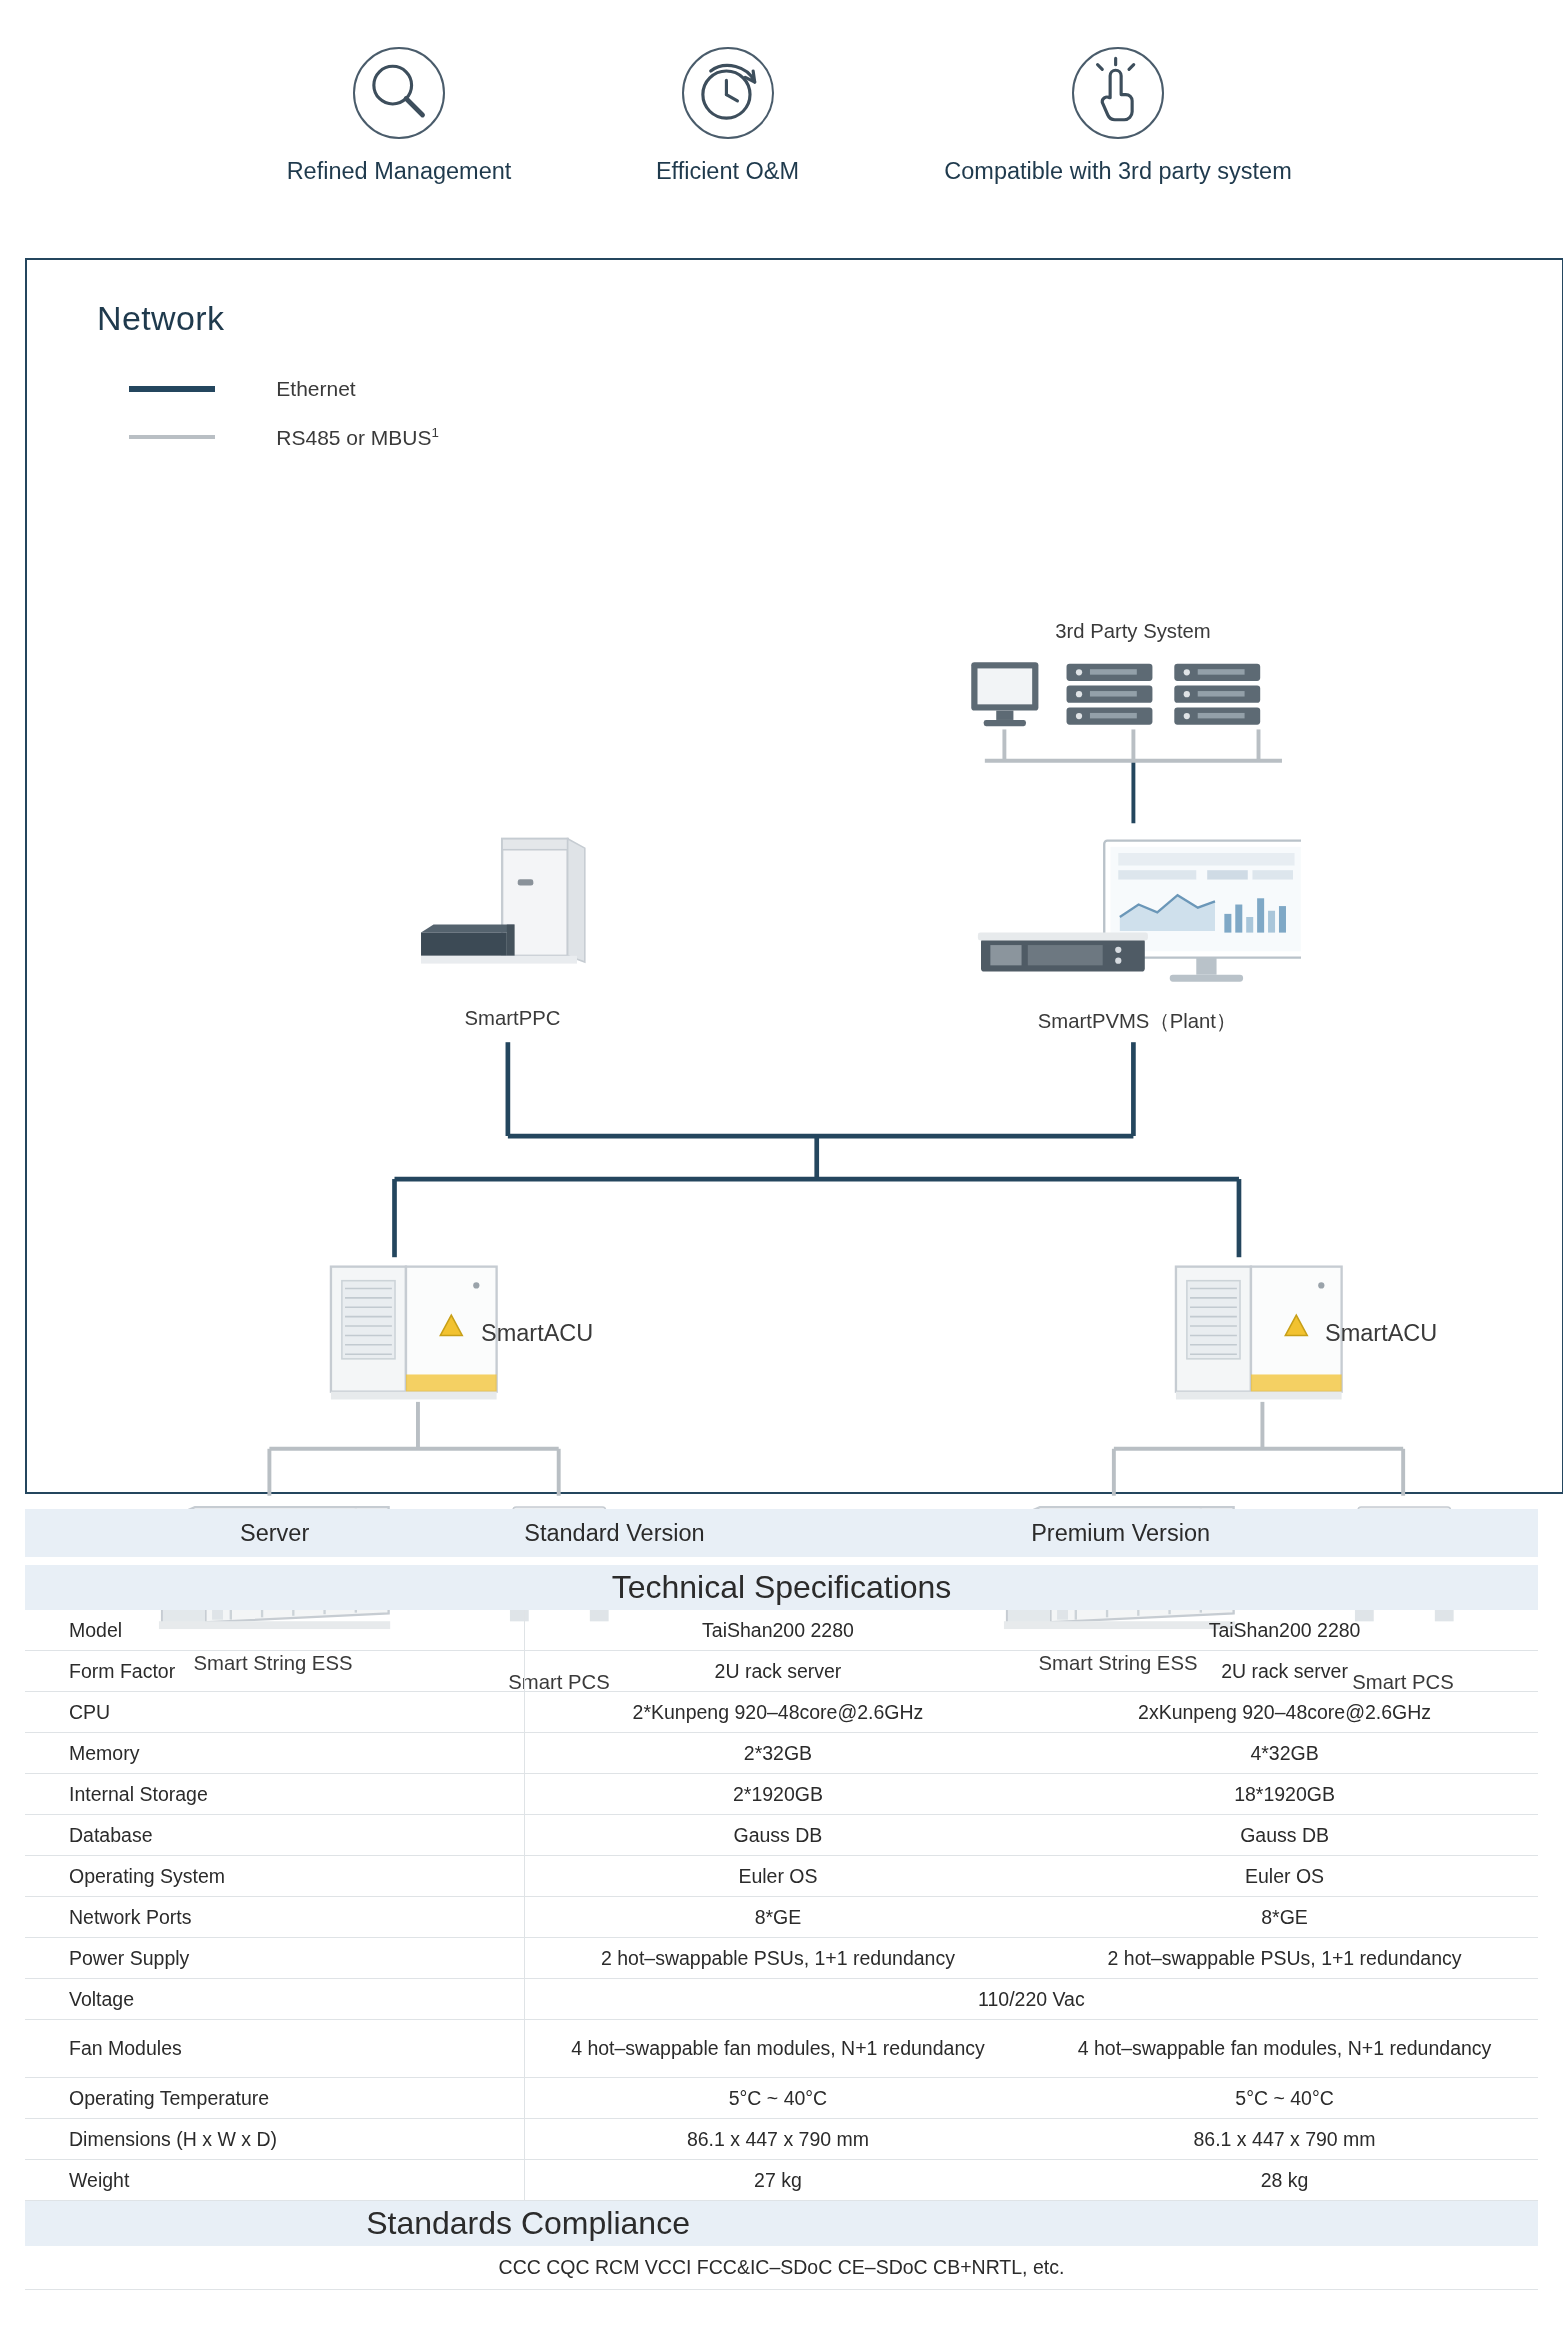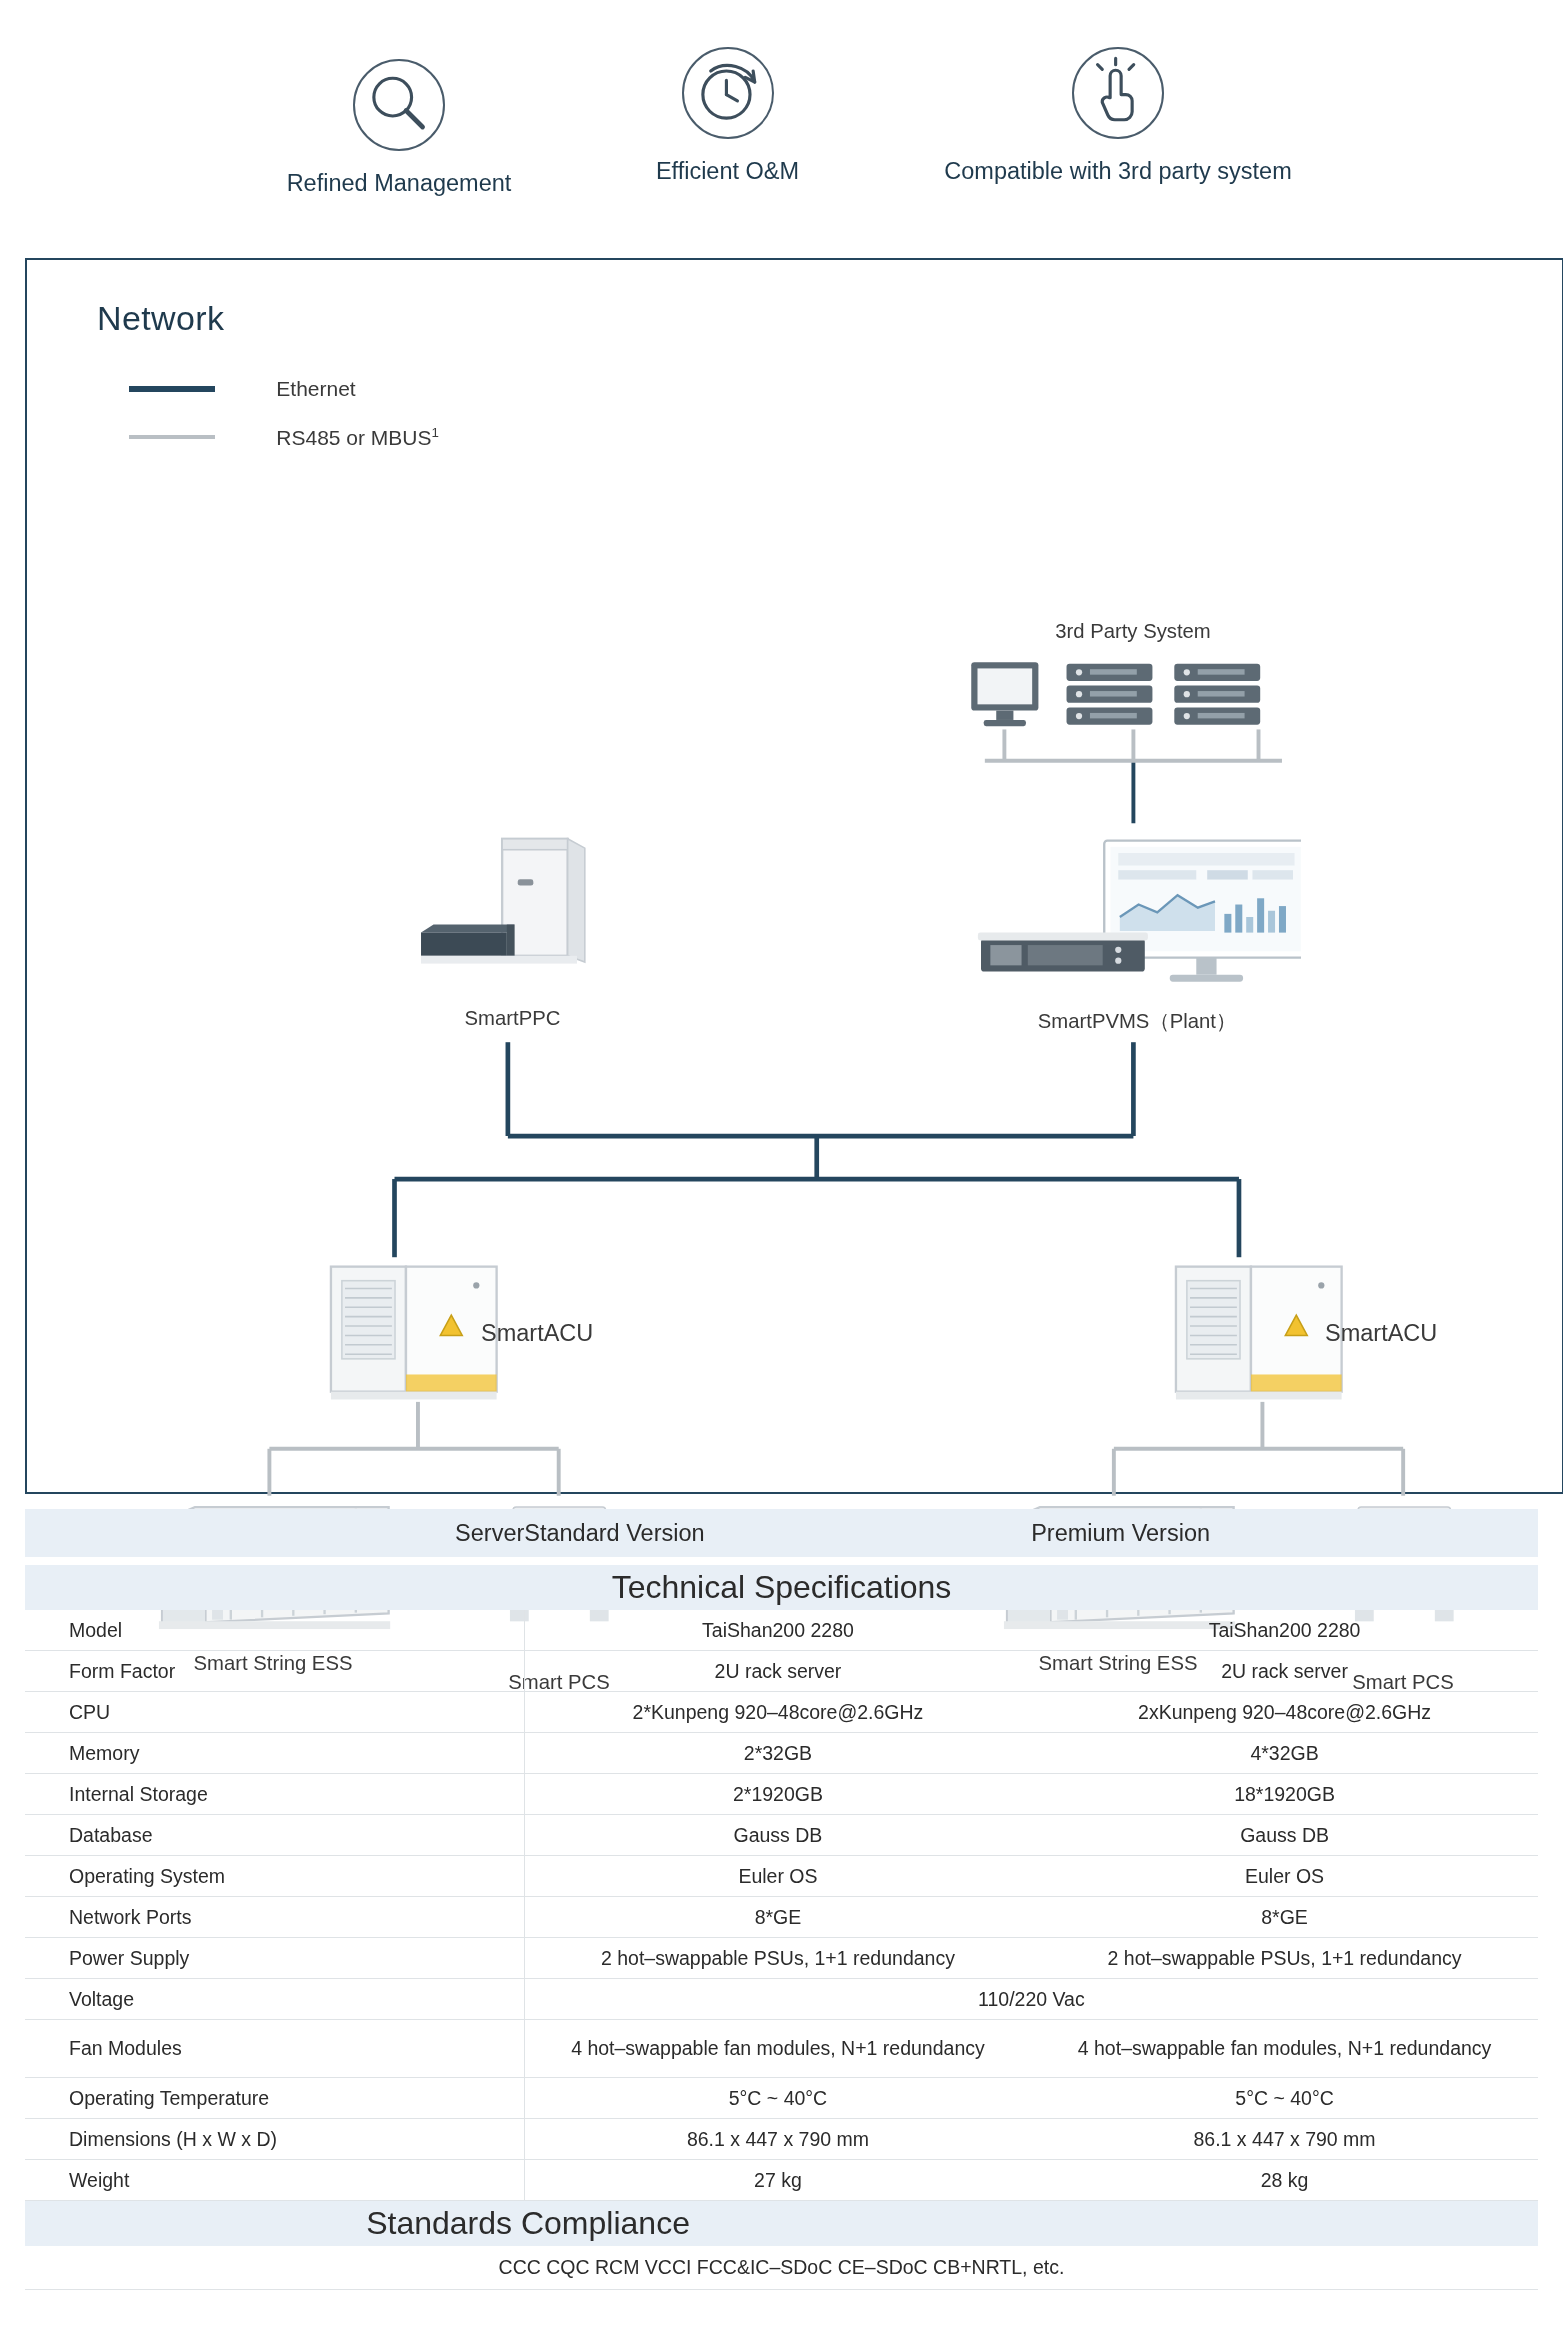--- a/index.html
+++ b/index.html
@@ -35,21 +35,21 @@
     border-radius: 50%;
     margin: 0 auto 19px auto;
     position: relative;
     color: #3d4e5c;
   }
   .feature .label {
     font-size: 23.5px;
     color: #1f3a4d;
     white-space: nowrap;
   }
-  .f1 { left: 0px; top: 12px; width: 328px; }
+  .f1 { left: 0px; top: 0px; width: 328px; }
   .f2 { left: 344px; top: 0px; width: 297px; }
   .f3 { left: 633px; top: 0px; width: 500px; }
 
   .circle svg { position: absolute; left: 0; top: 0; }
 
   
   .diagram {
     position: absolute;
     left: 25px;
     top: 258px;
@@ -106,21 +106,21 @@
     font-weight: normal;
   }
   .hdr-row td {
     background: #e8eff6;
     height: 48px;
     font-size: 23.5px;
     color: #2b2b2b;
     text-align: left;
     vertical-align: middle;
   }
-  .hdr-row td.col1 { text-align: right; }
+  .hdr-row td.col1 { text-align: center; }
   .section-row td {
     background: #e8eff6;
     height: 45px;
     font-size: 32px;
     text-align: center;
     vertical-align: middle;
     color: #2b2b2b;
   }
   .spacer-row td { height: 7.8px; background: #ffffff; }
   .data-row td {

